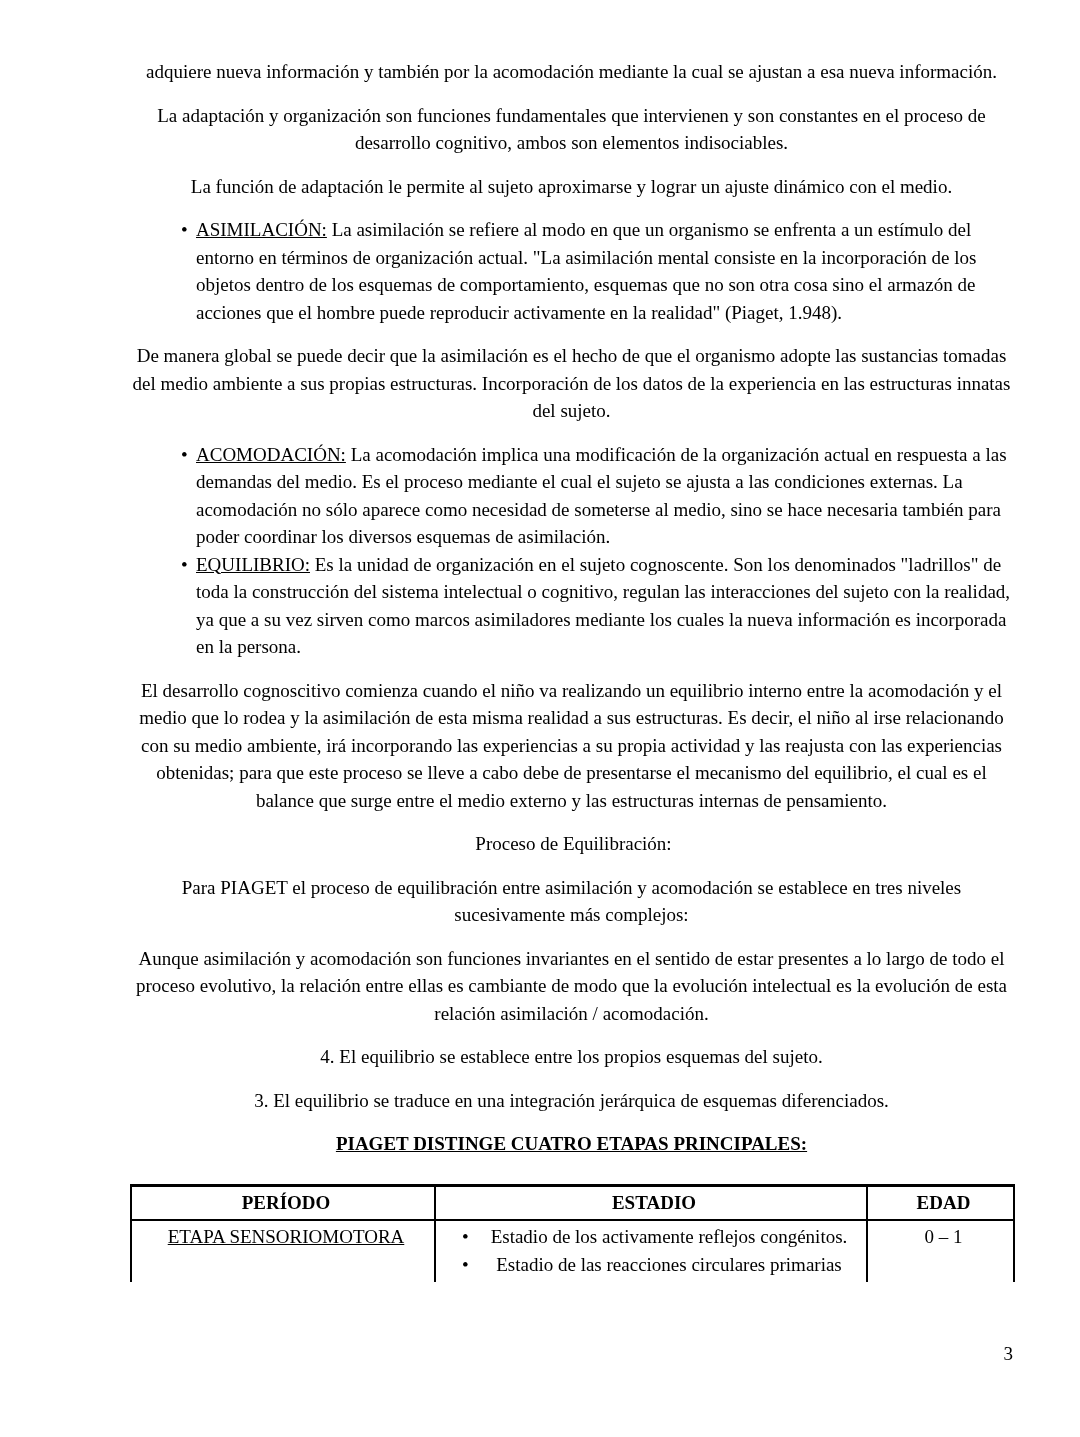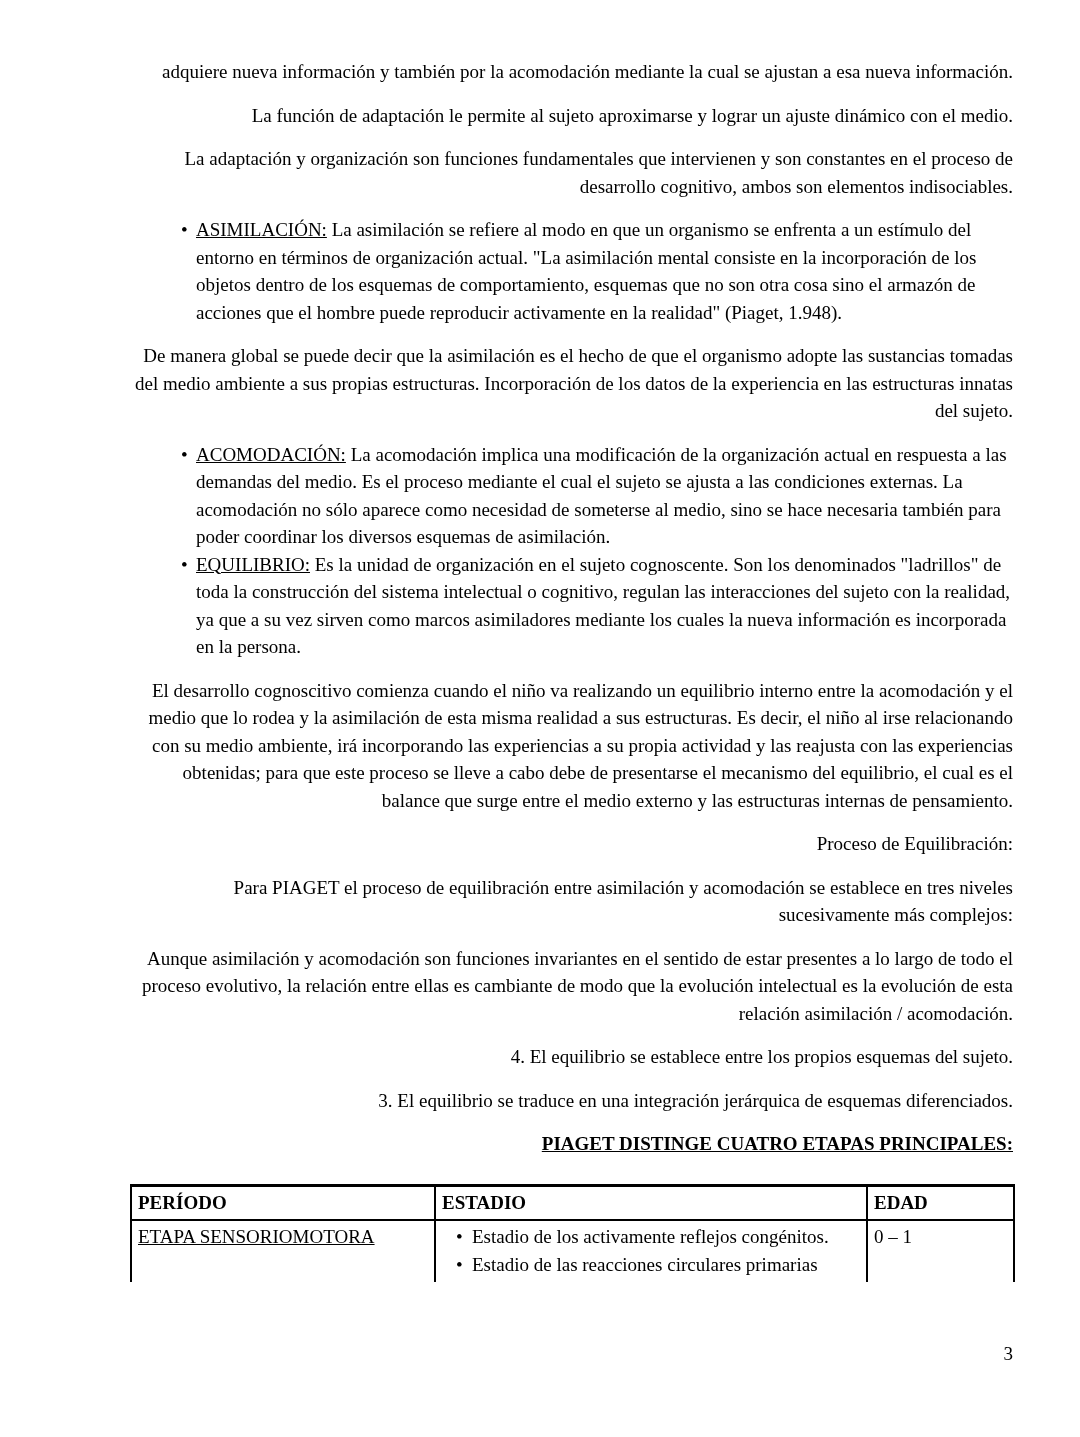--- a/index.html
+++ b/index.html
@@ -19,21 +19,21 @@
     overflow: hidden;
   }
   .content {
     position: absolute;
     left: 130px;
     top: 58px;
     width: 883px;
   }
   .para {
     margin: 0 0 16px 0;
-    text-align: right;
+    text-align: center;
   }
   .doc-list {
     list-style: none;
     margin: 0 0 16px 0;
     padding: 0;
   }
   .doc-list li {
     position: relative;
     padding-left: 66px;
   }
@@ -56,23 +56,23 @@
   }
   table.stages {
     border-collapse: collapse;
     table-layout: fixed;
     width: 883px;
     margin: 0;
   }
   table.stages th,
   table.stages td {
     border: 2px solid #000000;
-    padding: 2px 6px 3px 6px;
+    padding: 2px 6px 3px 12px;
     vertical-align: top;
-    text-align: left;
+    text-align: center;
   }
   table.stages thead th {
     font-weight: bold;
     border-top-width: 3px;
   }
   table.stages tbody td {
     border-bottom: none;
     height: 56px;
   }
   .cell-li {
@@ -93,23 +93,23 @@
   }
 </style>
 </head>
 <body>
 
 <div class="page">
   <div class="content">
 
     <p class="para">adquiere nueva información y también por la acomodación mediante la cual se ajustan a esa nueva información.</p>
 
+    <p class="para">La adaptación y organización son funciones fundamentales que intervienen y son constantes en el proceso de desarrollo cognitivo, ambos son elementos indisociables.</p>
+
     <p class="para">La función de adaptación le permite al sujeto aproximarse y lograr un ajuste dinámico con el medio.</p>
-
-    <p class="para">La adaptación y organización son funciones fundamentales que intervienen y son constantes en el proceso de desarrollo cognitivo, ambos son elementos indisociables.</p>
 
     <ul class="doc-list">
       <li>
         <span class="marker">•</span><span class="term">ASIMILACIÓN:</span><span> La asimilación se refiere al modo en que un organismo se enfrenta a un estímulo del entorno en términos de organización actual. "La asimilación mental consiste en la incorporación de los objetos dentro de los esquemas de comportamiento, esquemas que no son otra cosa sino el armazón de acciones que el hombre puede reproducir activamente en la realidad" (Piaget, 1.948).</span>
       </li>
     </ul>
 
     <p class="para">De manera global se puede decir que la asimilación es el hecho de que el organismo adopte las sustancias tomadas del medio ambiente a sus propias estructuras. Incorporación de los datos de la experiencia en las estructuras innatas del sujeto.</p>
 
     <ul class="doc-list">

